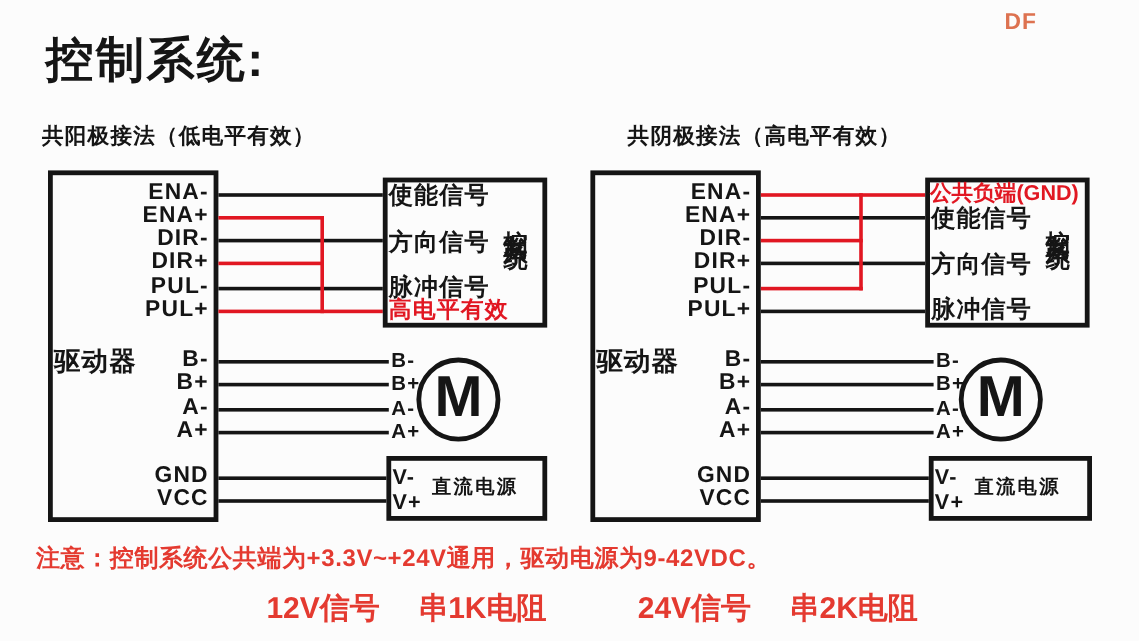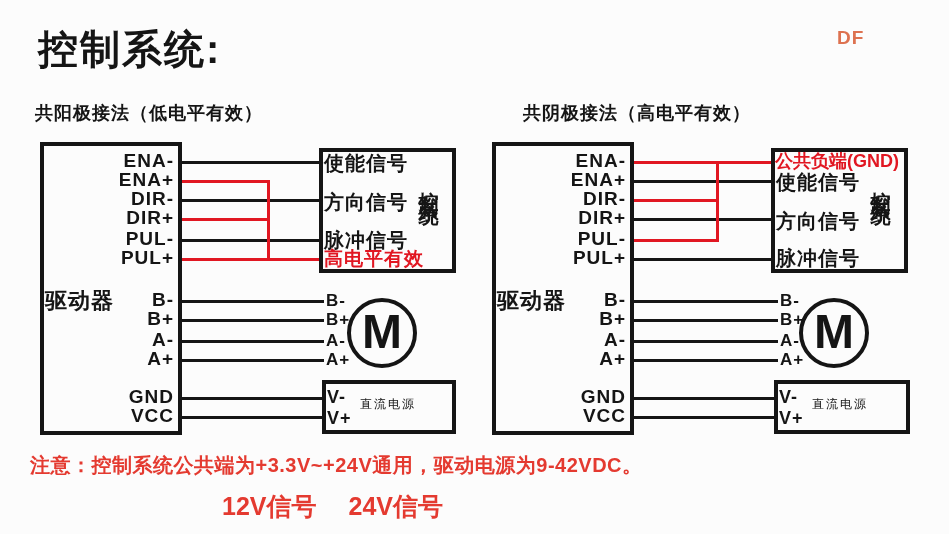--- a/index.html
+++ b/index.html
@@ -22,34 +22,34 @@
   .wire.red{background:var(--wire-red,#e11722);}
   .bus{position:absolute;width:3px;background:var(--wire-red,#e11722);}
   .driver-label{position:absolute;font-size:22px;font-weight:600;letter-spacing:1px;}
   .crow{position:absolute;font-size:20px;font-weight:600;letter-spacing:1px;line-height:22px;white-space:nowrap;}
   .crow.red{color:var(--wire-red,#e11722);font-weight:700;}
   .vert{position:absolute;writing-mode:vertical-rl;text-orientation:upright;font-size:20px;font-weight:600;letter-spacing:4px;line-height:24px;}
   .motor-circle{position:absolute;width:70px;height:70px;border:4px solid var(--ink,#151515);border-radius:50%;box-sizing:border-box;display:flex;align-items:center;justify-content:center;background:transparent;}
   .motor-m{font-size:48px;font-weight:700;line-height:1;transform:translateY(-1px);}
   .mpin{position:absolute;font-size:17px;font-weight:700;line-height:19px;letter-spacing:1px;}
   .vpin{position:absolute;font-size:18px;font-weight:700;line-height:20px;letter-spacing:1px;}
-  .power-label{position:absolute;font-size:12px;font-weight:400;letter-spacing:2px;}
+  .power-label{position:absolute;font-size:16px;font-weight:700;letter-spacing:2px;}
   .note1{position:absolute;font-size:20px;font-weight:700;color:var(--note,#e43a30);letter-spacing:0.5px;white-space:nowrap;}
   .note2{position:absolute;display:flex;font-size:25px;font-weight:700;color:var(--note,#e43a30);white-space:nowrap;}
   .note2 span{display:block;}
   .note2 span:nth-child(2){margin-left:32px;}
   .note2 span:nth-child(3){margin-left:76px;}
   .note2 span:nth-child(4){margin-left:32px;}
 </style>
 </head>
 <body>
 
 <div id="stage">
 
-  <div class="abs logo" style="left:837px;top:8px;margin-top:19px;">DF</div>
+  <div class="abs logo" style="left:837px;top:8px;">DF</div>
   <div class="abs title" style="left:38px;top:22px;">控制系统:</div>
 
   <div class="diagram" style="left:0px;">
     <div class="abs subtitle" style="left:35px;top:101px;">共阳极接法（低电平有效）</div>
 
     <div class="box" style="left:40px;top:142px;width:142px;height:293px;"></div>
     <div class="driver-label" style="left:45px;top:286px;">驱动器</div>
 
     <div class="pin" style="top:151px;">ENA-</div>
     <div class="pin" style="top:170px;">ENA+</div>
@@ -153,16 +153,18 @@
 
     <div class="box" style="left:322px;top:380px;width:136px;height:54px;"></div>
     <div class="vpin" style="left:327px;top:387px;">V-</div>
     <div class="vpin" style="left:327px;top:408px;">V+</div>
     <div class="power-label" style="left:360px;top:396px;">直流电源</div>
   </div>
 
   <div class="note1" style="left:30px;top:452px;text-align:right;">注意：控制系统公共端为+3.3V~+24V通用，驱动电源为9-42VDC。</div>
   <div class="note2" style="left:222px;top:490px;">
     <span>12V信号</span>
+    <span>串1K电阻</span>
     <span>24V信号</span>
+    <span>串2K电阻</span>
   </div>
 
 </div>
 
 </body></html>

